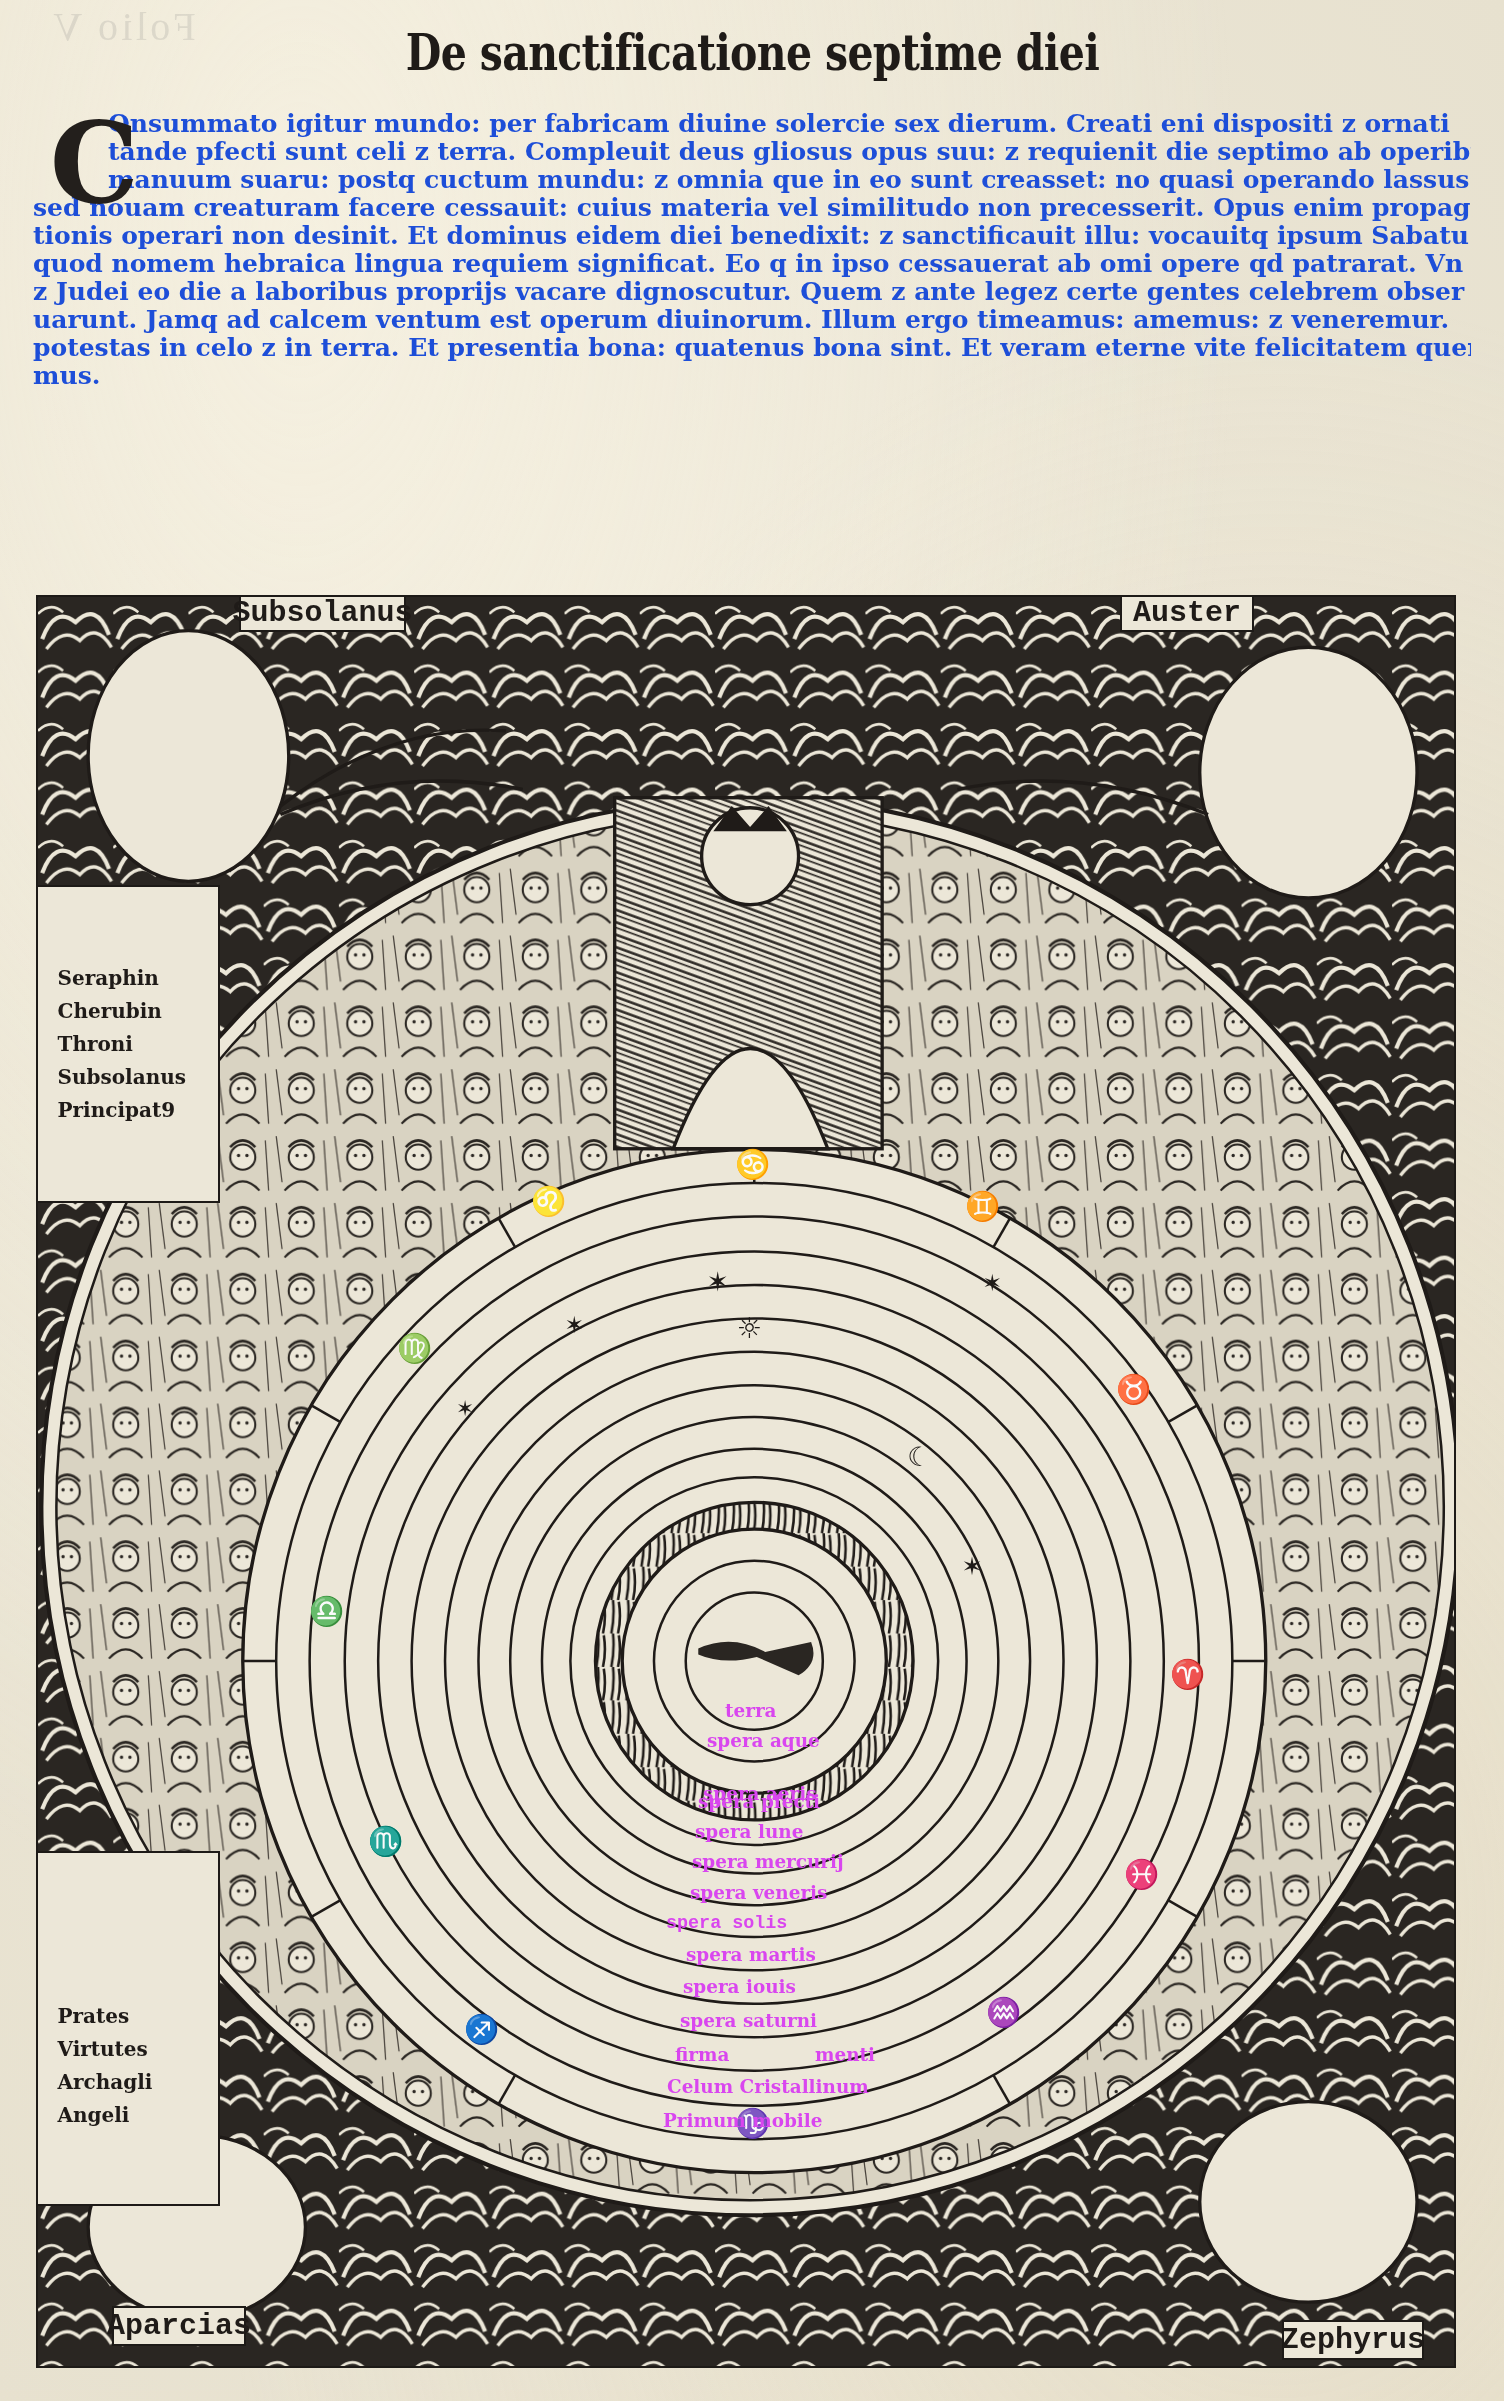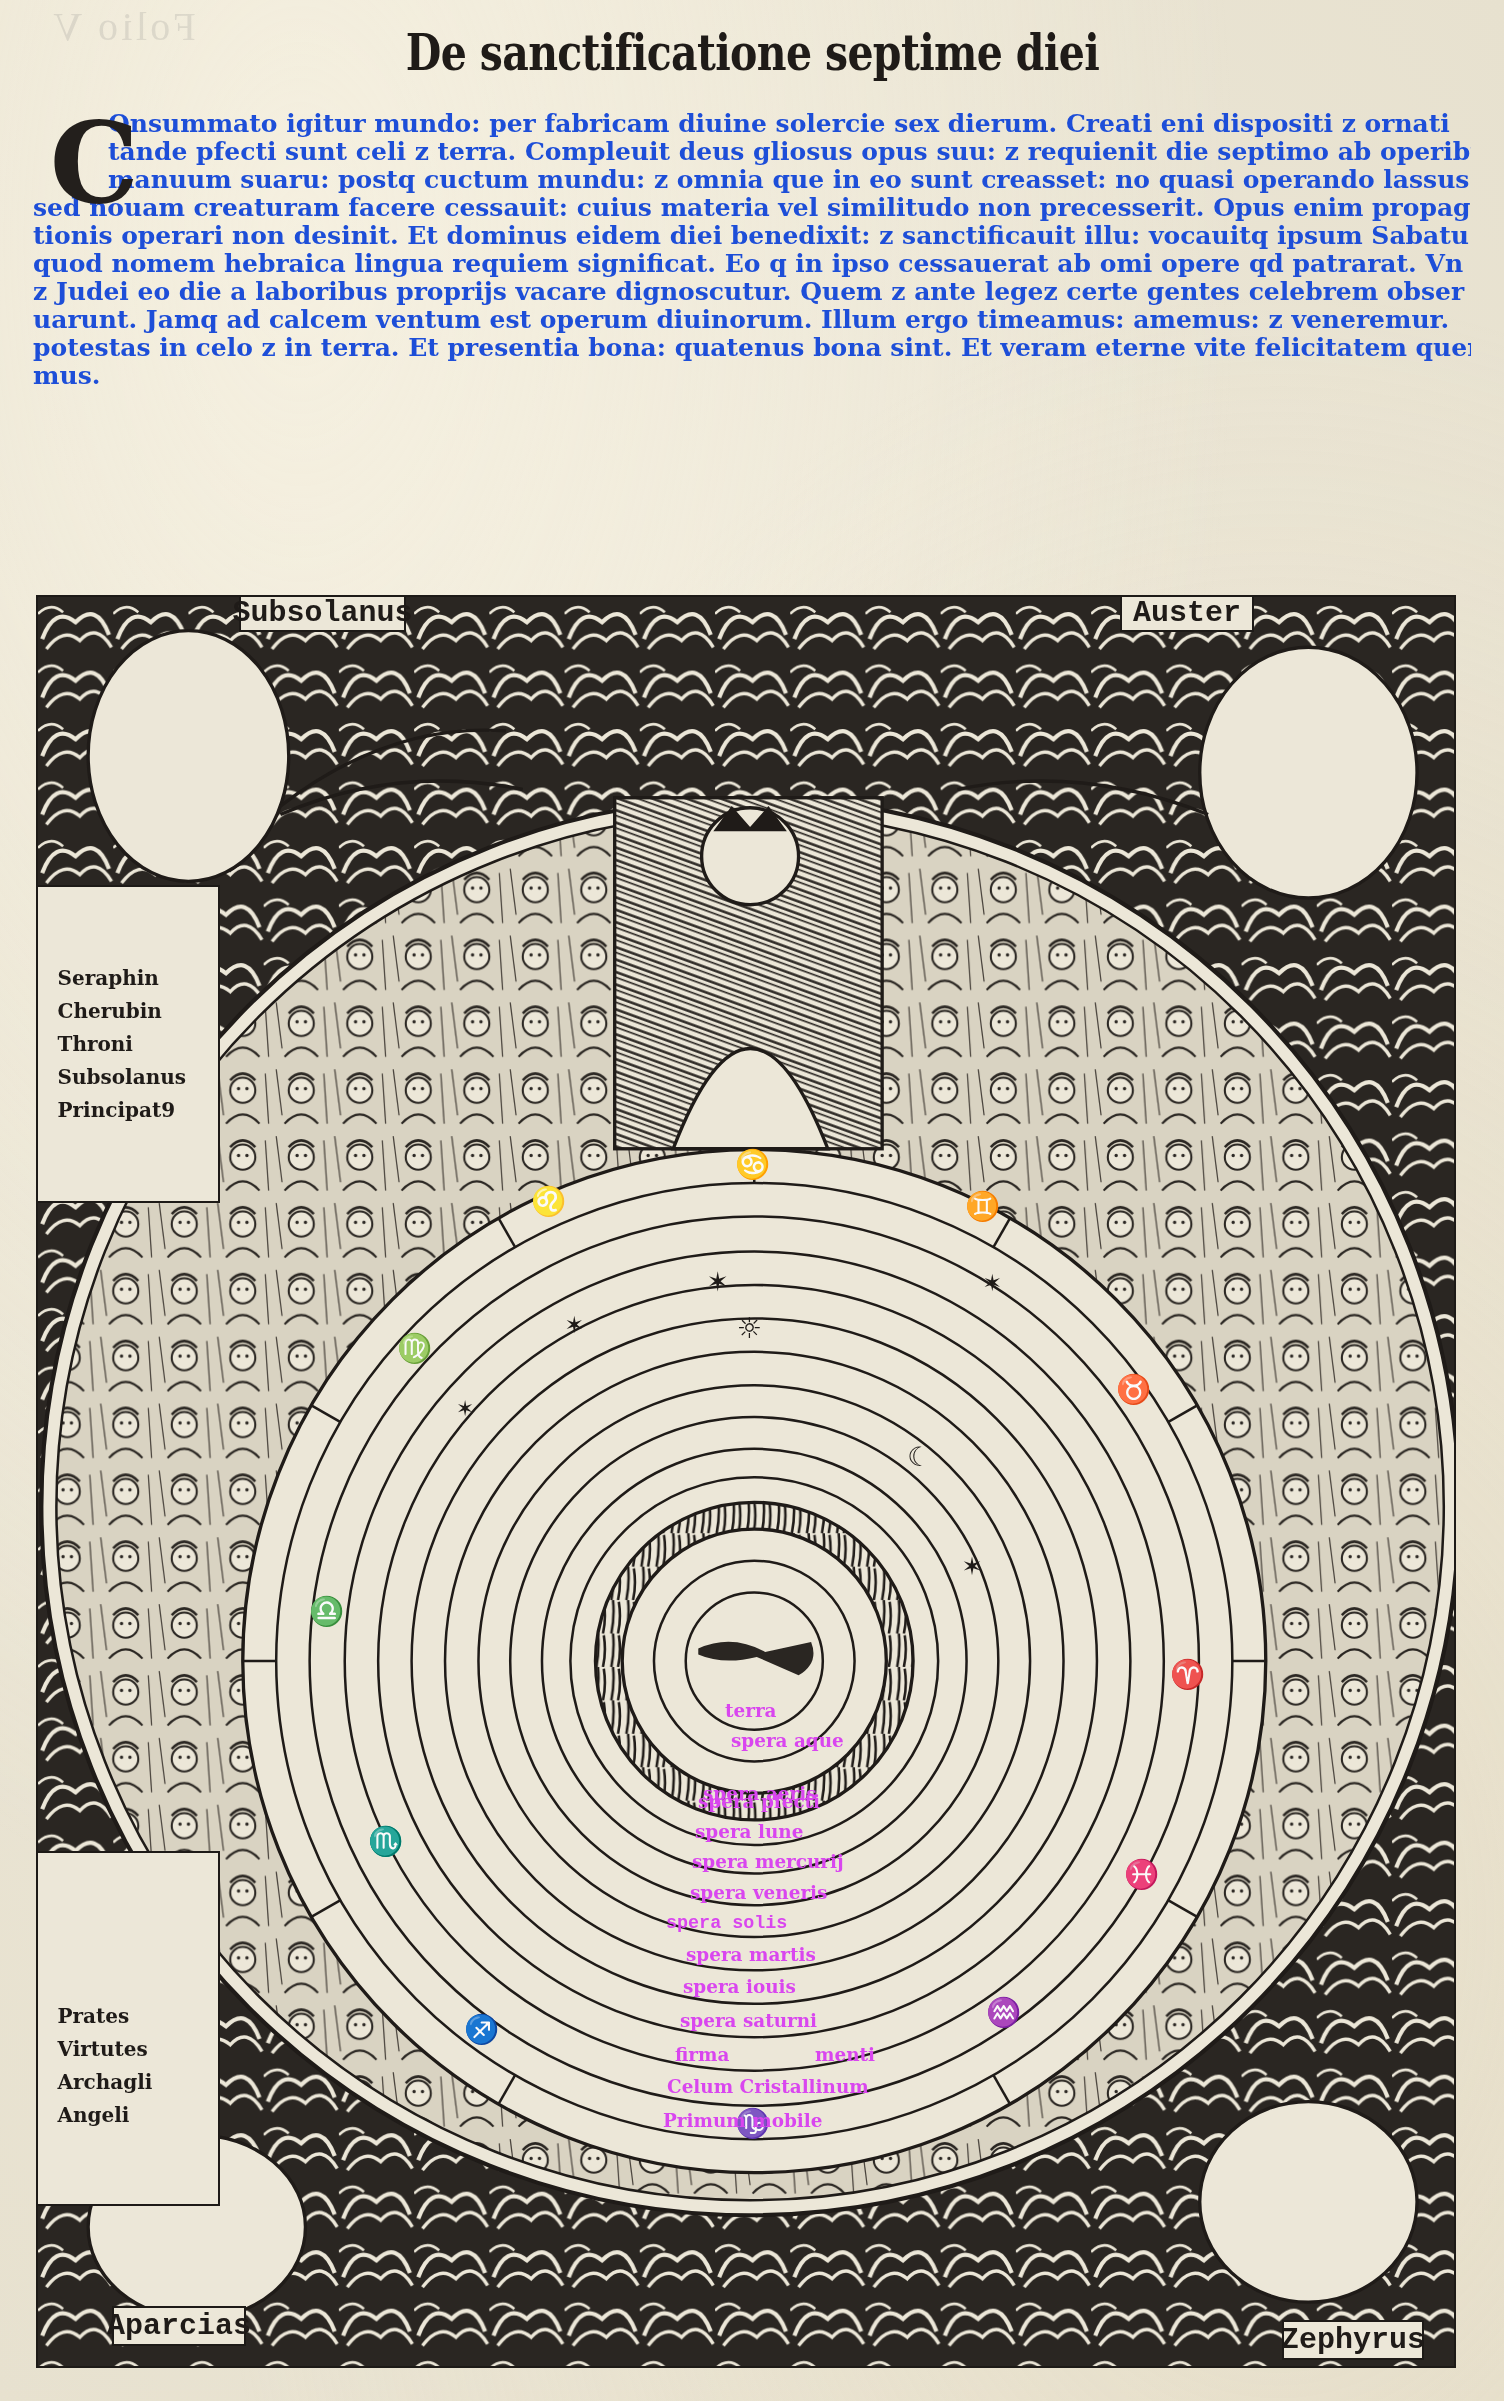--- a/index.html
+++ b/index.html
@@ -228,21 +228,21 @@
       <span>Principat9</span>
     </div>
     <div class="label-box choir" style="left:-2.5px; top:1254px; width:184px; height:355px; padding-top:75px;">
       <span>Prates</span>
       <span>Virtutes</span>
       <span>Archagli</span>
       <span>Angeli</span>
     </div>
 
     <div class="sphere-label" style="left:687px; top:1103px;">terra</div>
-    <div class="sphere-label" style="left:669px; top:1133px;margin-left:24px;">spera aque</div>
+    <div class="sphere-label" style="left:669px; top:1133px;">spera aque</div>
     <div class="sphere-label" style="left:665px; top:1164px;margin-top:22px;">spera aeris</div>
     <div class="sphere-label" style="left:660px; top:1194px;">spera pfecti</div>
     <div class="sphere-label" style="left:657px; top:1224px;">spera lune</div>
     <div class="sphere-label" style="left:654px; top:1254px;">spera mercurij</div>
     <div class="sphere-label" style="left:652px; top:1285px;">spera veneris</div>
     <div class="sphere-label" style="left:628px; top:1316px;font-family:Liberation Mono, monospace;">spera solis</div>
     <div class="sphere-label" style="left:648px; top:1347px;">spera martis</div>
     <div class="sphere-label" style="left:645px; top:1379px;">spera iouis</div>
     <div class="sphere-label" style="left:642px; top:1413px;">spera saturni</div>
     <div class="sphere-label" style="left:637px; top:1447px;">firma</div>

